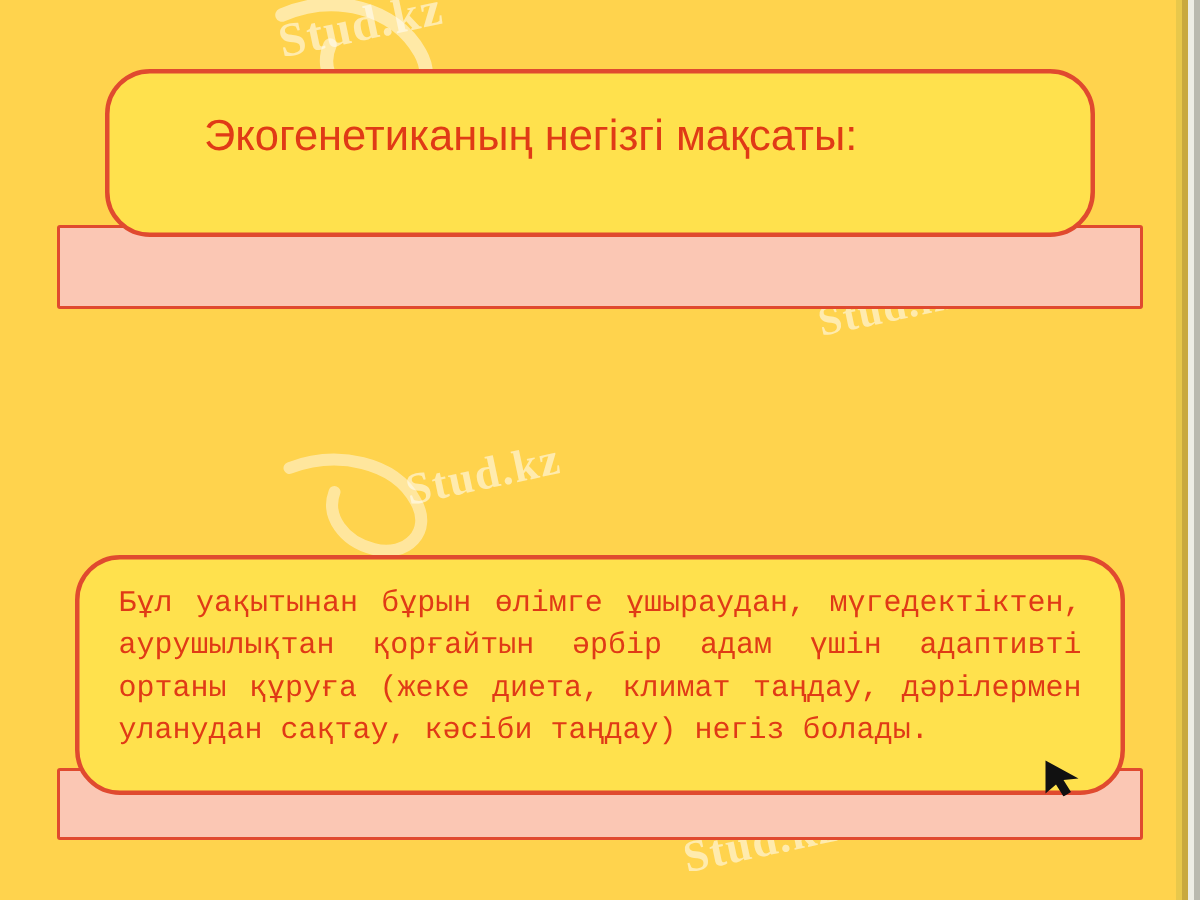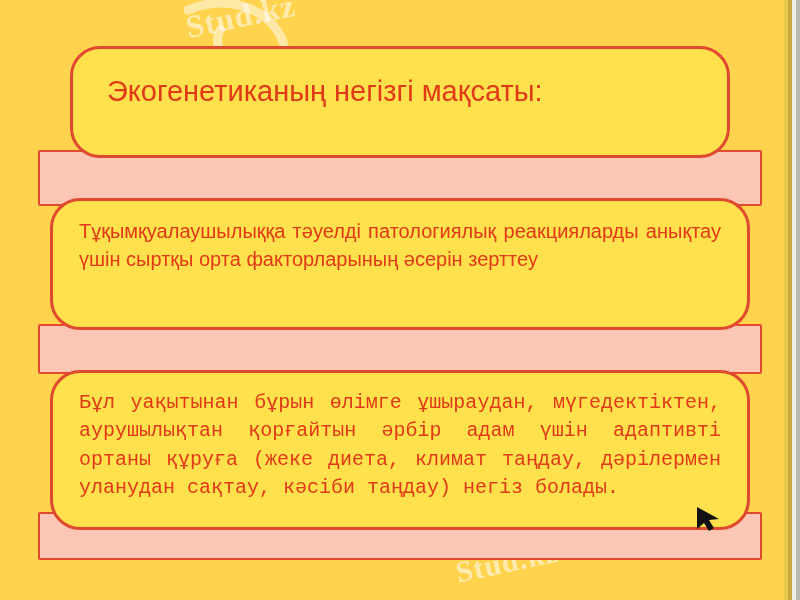--- a/index.html
+++ b/index.html
@@ -96,20 +96,21 @@
     margin-left: 32px;
     width: 660px;
   }
 
   .title-text {
     color: #E03A16;
     font-size: 29px;
     line-height: 1.15;
     padding: 26px 30px 26px 34px;
     letter-spacing: 0px;
+    margin-left: 29px;
   }
   .para-text {
     color: #E03A16;
     font-size: 20px;
     line-height: 1.42;
     padding: 16px 26px 16px 26px;
     text-align: justify;
     text-justify: inter-word;
   }
 
@@ -165,26 +166,20 @@
   <div class="edge-strip edge-c"></div>
   <div class="edge-strip edge-d"></div>
 
   <div class="banner" id="block-title">
     <div class="tail"></div>
     <div class="body first">
       <div class="title-text">Экогенетиканың негізгі мақсаты:</div>
     </div>
   </div>
 
-  <div class="banner" id="block-goal">
-    <div class="tail"></div>
-    <div class="body">
-      <div class="para-text">Тұқымқуалаушылыққа тәуелді патологиялық реакцияларды анықтау үшін сыртқы орта факторларының әсерін зерттеу</div>
-    </div>
-  </div>
 
   <div class="banner" id="block-desc">
     <div class="tail"></div>
     <div class="body">
       <div class="para-text">Бұл уақытынан бұрын өлімге ұшыраудан, мүгедектіктен, аурушылықтан қорғайтын әрбір адам үшін адаптивті ортаны құруға (жеке диета, климат таңдау, дәрілермен уланудан сақтау, кәсіби таңдау) негіз болады.</div>
       <svg class="pointer" viewBox="0 0 30 26">
         <path d="M2 2 L2 24 L9 18 L14 26 L19 23 L14 15 L24 14 Z" fill="#111111"></path>
       </svg>
     </div>
   </div>

